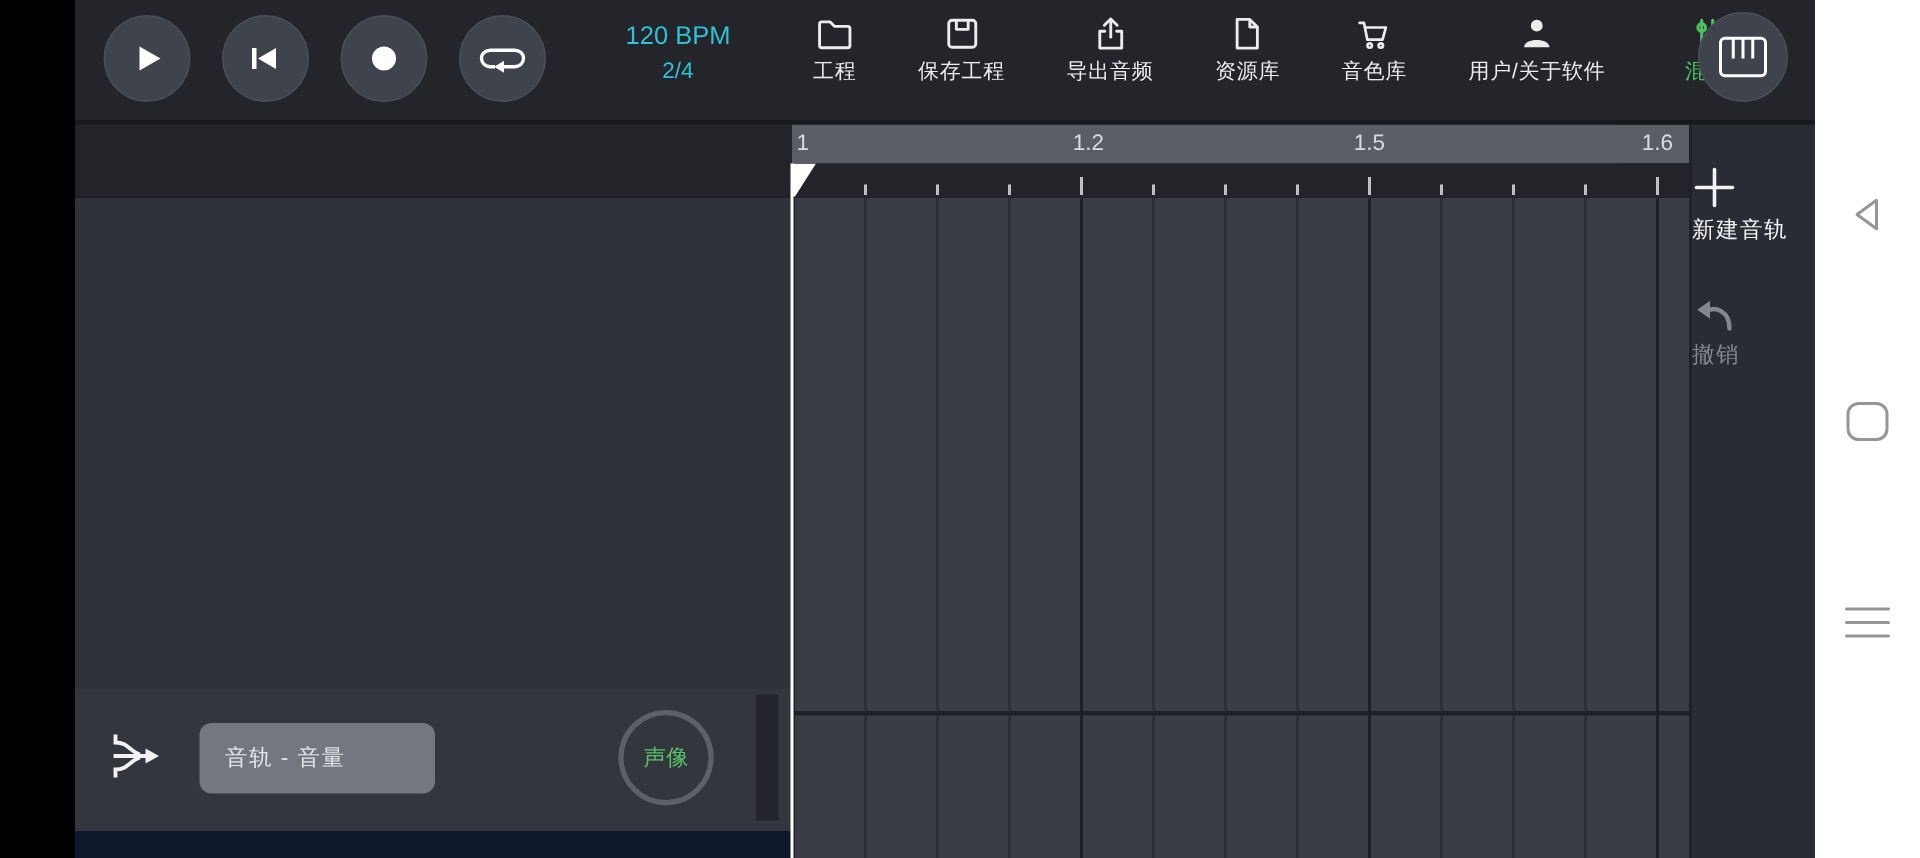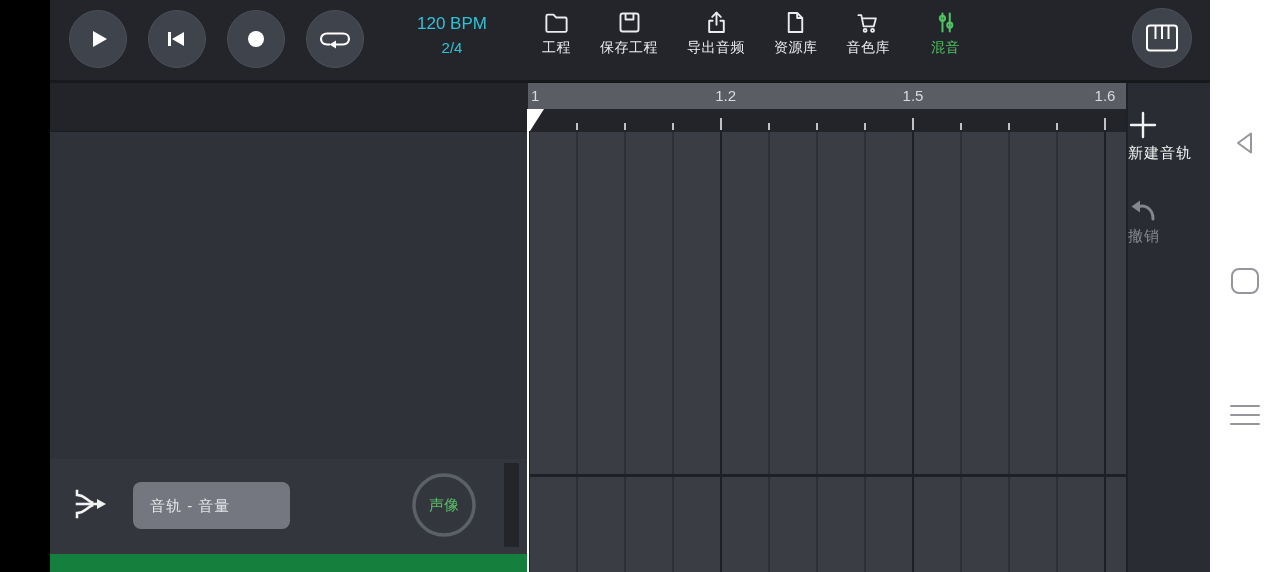--- a/index.html
+++ b/index.html
@@ -8,30 +8,30 @@
   .abs { position:absolute; }
 
   #stage { position:relative; width:1280px; height:572px; background:#000; }
 
   
   #notch { left:0; top:0; width:50px; height:572px; background:#000; }
   #nav-rail { left:1210px; top:0; width:70px; height:572px; background:#ffffff; }
   .nav-ic { left:17px; width:36px; height:36px; display:flex; align-items:center; justify-content:center; color:#95969b; }
 
   
-  #app { left:50px; top:0; width:1028px; height:572px; background:#15803d; }
+  #app { left:50px; top:0; width:1028px; height:572px; background:#0f172a; }
 
   
   #toolbar { left:0; top:0; width:1160px; height:83px; background:#23252b; border-bottom:3px solid #17191d; }
   .tbtn { width:58px; height:58px; border-radius:50%; background:#3f434c; border:1px solid #4b4f58;
     display:flex; align-items:center; justify-content:center; color:#fff; }
   #transport { left:19px; top:10px; display:flex; gap:21px; }
   #bpm-box { left:352px; top:12px; width:100px; text-align:center; line-height:1.45; font-size:17px; }
   #bpm-box .sig { font-size:15px; }
-  #menu { left:492px; top:9px; display:flex; gap:29px; }
+  #menu { left:492px; top:9px; display:flex; gap:41px; }
   .menu-item { display:flex; flex-direction:column; align-items:center; gap:3px; color:#ececee; cursor:default; }
   .menu-item .lbl { font-size:14px; white-space:nowrap; letter-spacing:.5px; }
   #piano-btn { left:1082px; top:8px; width:60px; height:60px; }
 
   
   #track-header { left:0; top:83px; width:478px; height:49px; background:#22242a; border-bottom:1px solid #1b1d22; }
   #ruler { left:478px; top:83px; width:598px; height:49px; overflow:hidden; }
   #ruler-labels { left:0; top:0; width:598px; height:26px; background:#5a5d64; }
   .rlabel { position:absolute; top:4px; color:#d9dadd; font-size:15px; }
   #ruler-ticks { left:0; top:26px; width:598px; height:23px; background:#22242a; }
@@ -164,20 +164,29 @@
           <span>
             <svg width="27" height="27" viewBox="0 0 24 24" fill="none" stroke="currentColor" stroke-width="1.6" stroke-linejoin="round" stroke-linecap="round">
               <path d="M3,5.5 H5.6 L7.6,15.5 H16.6 L18.6,8.3 H6.2"></path>
               <circle cx="9" cy="19" r="1.3"></circle>
                 <circle cx="15.6" cy="19" r="1.3"></circle>
             </svg>
           </span>
           <span class="lbl">音色库</span>
         </div>
 
+        <div class="menu-item">
+          <span>
+            <svg width="27" height="27" viewBox="0 0 24 24" fill="currentColor">
+              <circle cx="12" cy="7.2" r="3.5"></circle>
+              <path d="M4.5,20 C4.5,14.2 19.5,14.2 19.5,20 Z"></path>
+            </svg>
+          </span>
+          <span class="lbl">用户/关于软件</span>
+        </div>
 
         <div class="menu-item c-green" style="color: rgb(79, 193, 97); margin-left: 12px;">
           <span>
             <svg width="27" height="27" viewBox="0 0 24 24" fill="none" stroke="currentColor" stroke-width="1.8" stroke-linecap="round">
               <path d="M9.3,4 V20"></path>
                 <circle cx="9.3" cy="8.3" r="2.3"></circle>
               <path d="M15.8,4 V20"></path>
                 <circle cx="15.8" cy="14.3" r="2.3"></circle>
             </svg>
           </span>

